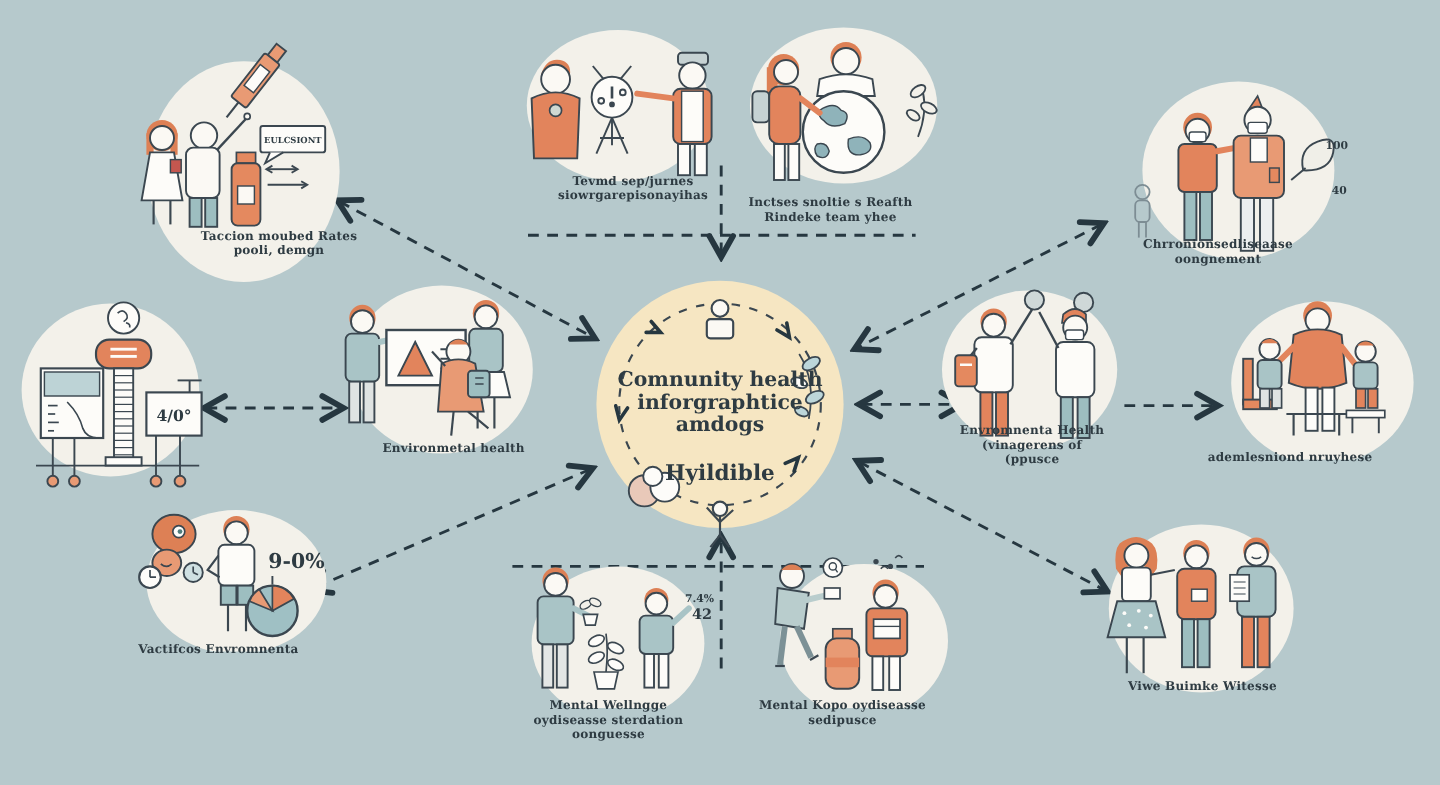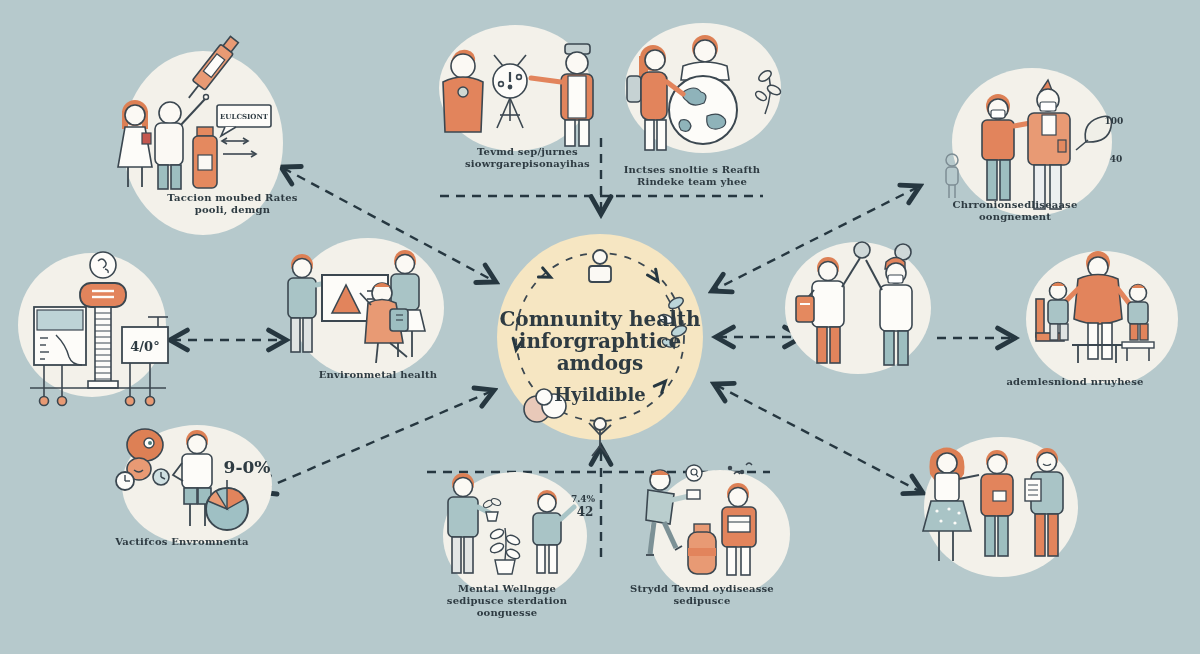--- a/index.html
+++ b/index.html
@@ -3,21 +3,21 @@
 <meta charset="utf-8">
 <style>
   html,body{margin:0;padding:0;}
   #canvas{position:relative;width:1200px;height:654px;background:#b6c9cc;overflow:hidden;
           font-family:"DejaVu Serif", serif;color:#2e3b42;}
   .layer{position:absolute;left:0;top:0;}
   .node-svg{position:absolute;}
   .caption{position:absolute;text-align:center;font-weight:700;font-size:10px;line-height:1.18;
            color:#2e3b42;letter-spacing:.2px;}
   .center-text{position:absolute;text-align:center;font-weight:700;color:#2e3b42;}
-  .center-title{font-size:20px;line-height:1.1;}
+  .center-title{font-size:17px;line-height:1.1;}
   .center-sub{font-size:18px;}
 </style>
 </head>
 <body>
 
 <div id="canvas">
 
   <svg class="layer" width="1200" height="654">
     <defs>
       <marker id="ah" viewBox="0 0 12 12" markerWidth="11" markerHeight="11" refX="9" refY="6" orient="auto-start-reverse">
@@ -403,21 +403,21 @@
       <rect x="108" y="53" width="28" height="32" rx="5" fill="#a9c4c6" stroke="#3b4750" stroke-width="1.6"></rect>
       <line x1="136" y1="59" x2="149" y2="47" stroke="#a9c4c6" stroke-width="5" stroke-linecap="round"></line>
       <rect x="112" y="85" width="8" height="28" fill="#fdfcf9" stroke="#3b4750" stroke-width="1.6"></rect>
       <rect x="124" y="85" width="8" height="28" fill="#fdfcf9" stroke="#3b4750" stroke-width="1.6"></rect>
     </g>
     <text x="158" y="42" text-anchor="middle" font-size="9" font-weight="bold" fill="#2e3b42">7.4%</text>
     <text x="160" y="56" text-anchor="middle" font-size="12" font-weight="bold" fill="#2e3b42">42</text>
   </svg>
   <div class="caption" style="left:367px;top:583px;width:280px;">
     <div>Mental Wellngge</div>
-    <div>sedipusce sterdation</div>
+    <div>oydiseasse sterdation</div>
     <div>oonguesse</div>
   </div>
 
   <svg class="node-svg" style="left:630px;top:460px;" width="185" height="130">
     <ellipse cx="90" cy="74" rx="70" ry="64" fill="#f3f1ea"></ellipse>
     <g>
       <circle cx="30" cy="20" r="10" fill="#fbf9f4" stroke="#3b4750" stroke-width="1.6"></circle>
       <path d="M21,15 q9,-9 18,0" fill="#dd8055"></path>
       <path d="M18,30 L44,34 L40,64 L16,60 Z" fill="#b9cdcd" stroke="#3b4750" stroke-width="1.6"></path>
       <line x1="42" y1="40" x2="59" y2="36" stroke="#b9cdcd" stroke-width="5" stroke-linecap="round"></line>
@@ -447,21 +447,21 @@
       <rect x="97" y="87" width="9" height="28" fill="#fdfcf9" stroke="#3b4750" stroke-width="1.6"></rect>
       <rect x="111" y="87" width="9" height="28" fill="#fdfcf9" stroke="#3b4750" stroke-width="1.6"></rect>
     </g>
     <g>
       <rect x="64" y="64" width="16" height="10" fill="#e89a74" stroke="#3b4750" stroke-width="1.4"></rect>
       <rect x="58" y="72" width="28" height="42" rx="9" fill="#e89a74" stroke="#3b4750" stroke-width="1.6"></rect>
       <rect x="58" y="88" width="28" height="8" fill="#e2845c"></rect>
     </g>
   </svg>
   <div class="caption" style="left:562px;top:583px;width:280px;">
-    <div>Strydd Tevmd oydiseasse</div>
+    <div>Mental Kopo oydiseasse</div>
     <div>sedipusce</div>
   </div>
 
   <svg class="node-svg" style="left:770px;top:238px;" width="185" height="145">
     <ellipse cx="88" cy="70" rx="73" ry="66" fill="#f3f1ea"></ellipse>
     <circle cx="92" cy="12" r="8" fill="#cfd8d8" stroke="#3b4750" stroke-width="1.6"></circle>
     <circle cx="133" cy="14" r="8" fill="#cfd8d8" stroke="#3b4750" stroke-width="1.6"></circle>
     <g>
       <circle cx="58" cy="30" r="11" fill="#dd8055"></circle>
       <circle cx="58" cy="33" r="9.5" fill="#fbf9f4" stroke="#3b4750" stroke-width="1.6"></circle>
@@ -476,20 +476,25 @@
     <g>
       <path d="M116,24 q10,-9 19,0 l0,7 h-20 Z" fill="#e2845c" stroke="#3b4750" stroke-width="1.4"></path>
       <circle cx="126" cy="35" r="10" fill="#fbf9f4" stroke="#3b4750" stroke-width="1.6"></circle>
       <rect x="118" y="37" width="15" height="8" rx="2" fill="#ffffff" stroke="#3b4750" stroke-width="1.2"></rect>
       <rect x="110" y="47" width="32" height="46" rx="6" fill="#fdfcf9" stroke="#3b4750" stroke-width="1.6"></rect>
       <line x1="112" y1="52" x2="96" y2="22" stroke="#3b4750" stroke-width="2"></line>
       <rect x="114" y="93" width="10" height="34" fill="#9dbec0" stroke="#3b4750" stroke-width="1.6"></rect>
       <rect x="128" y="93" width="10" height="34" fill="#9dbec0" stroke="#3b4750" stroke-width="1.6"></rect>
     </g>
   </svg>
+  <div class="caption" style="left:720px;top:354px;width:280px;">
+    <div>Envromnenta Health</div>
+    <div>(vinagerens of</div>
+    <div>(ppusce</div>
+  </div>
 
   <svg class="node-svg" style="left:1010px;top:243px;" width="185" height="140">
     <ellipse cx="92" cy="76" rx="76" ry="68" fill="#f3f1ea"></ellipse>
     <g>
       <circle cx="88" cy="20" r="12" fill="#dd8055"></circle>
       <circle cx="88" cy="24" r="10" fill="#fbf9f4" stroke="#3b4750" stroke-width="1.6"></circle>
       <path d="M68,36 Q88,27 108,36 L112,76 Q88,86 64,76 Z" fill="#e2845c" stroke="#3b4750" stroke-width="1.6"></path>
       <line x1="68" y1="46" x2="52" y2="62" stroke="#e2845c" stroke-width="5" stroke-linecap="round"></line>
       <line x1="108" y1="46" x2="122" y2="64" stroke="#e2845c" stroke-width="5" stroke-linecap="round"></line>
       <rect x="78" y="80" width="10" height="36" fill="#fdfcf9" stroke="#3b4750" stroke-width="1.6"></rect>
@@ -555,15 +560,16 @@
       <rect x="126" y="39" width="32" height="42" rx="6" fill="#a9c4c6" stroke="#3b4750" stroke-width="1.6"></rect>
       <rect x="120" y="46" width="16" height="22" fill="#fdfcf9" stroke="#3b4750" stroke-width="1.4"></rect>
       <line x1="123" y1="52" x2="133" y2="52" stroke="#3b4750" stroke-width="1"></line>
       <line x1="123" y1="57" x2="133" y2="57" stroke="#3b4750" stroke-width="1"></line>
       <line x1="123" y1="62" x2="133" y2="62" stroke="#3b4750" stroke-width="1"></line>
       <rect x="130" y="81" width="10" height="42" fill="#e2845c" stroke="#3b4750" stroke-width="1.6"></rect>
       <rect x="143" y="81" width="10" height="42" fill="#e2845c" stroke="#3b4750" stroke-width="1.6"></rect>
     </g>
   </svg>
   <div class="caption" style="left:862px;top:567px;width:280px;">
+    <div>Viwe Buimke Witesse</div>
   </div>
 
 </div>
 
 </body></html>

